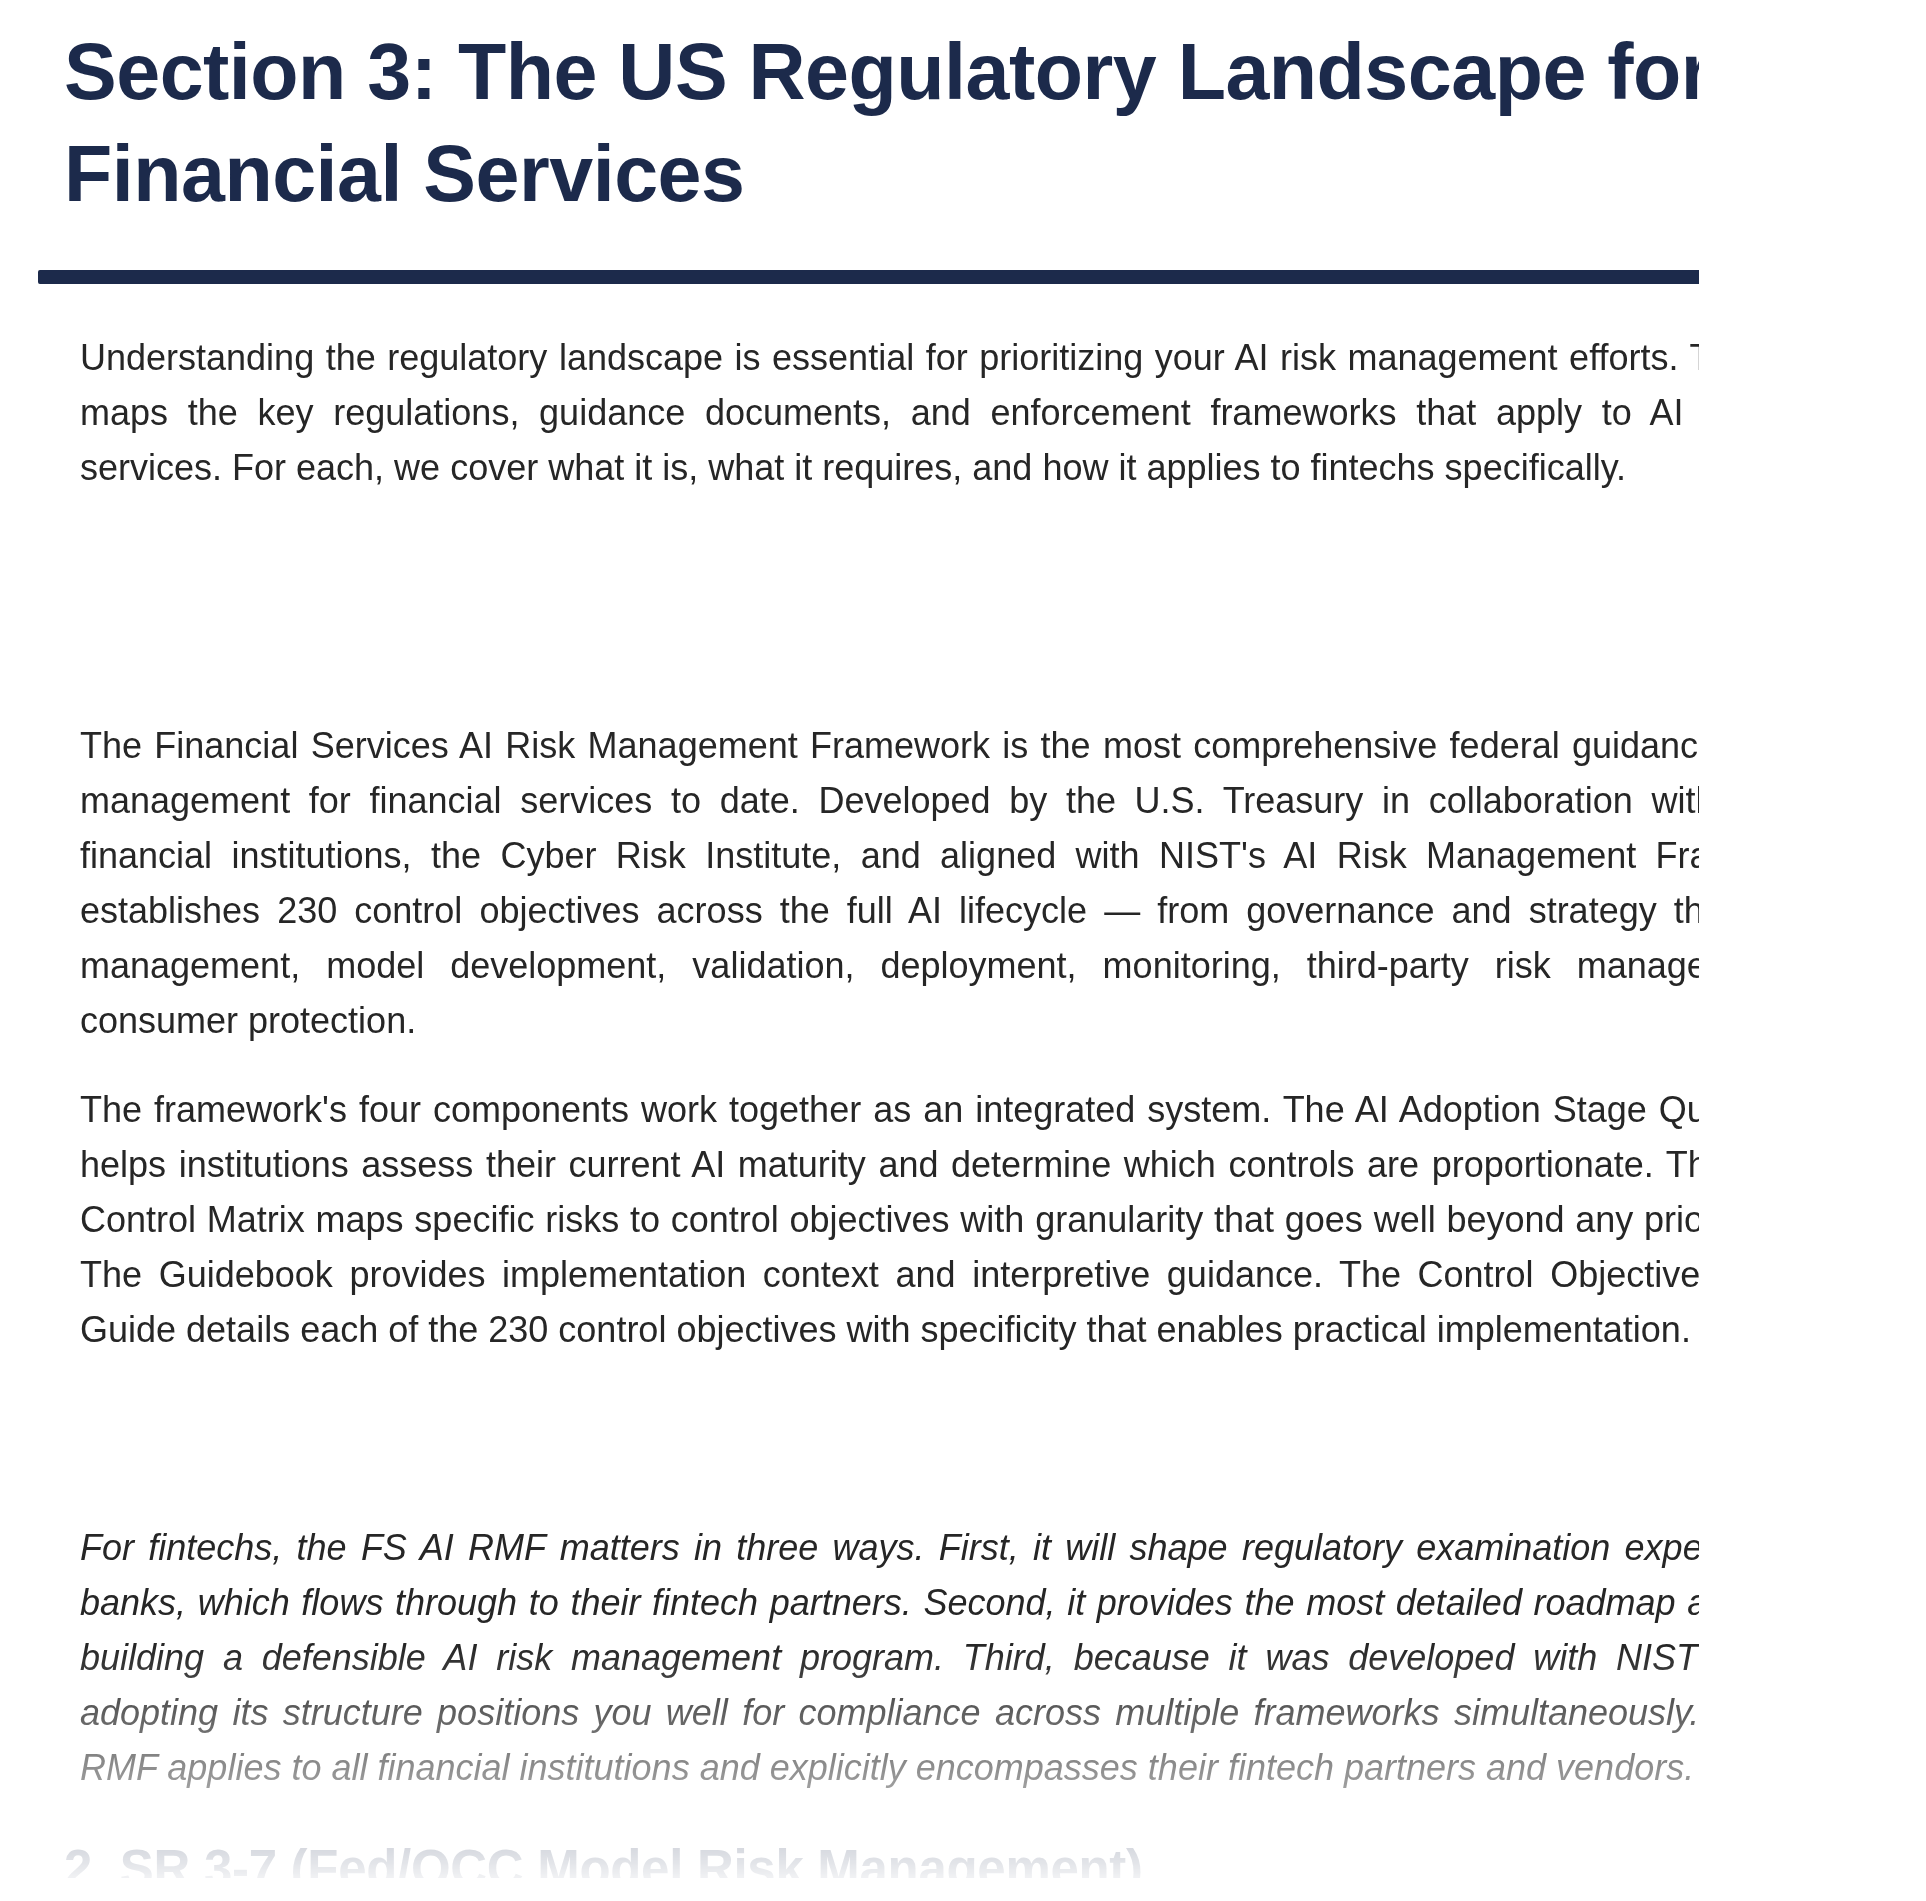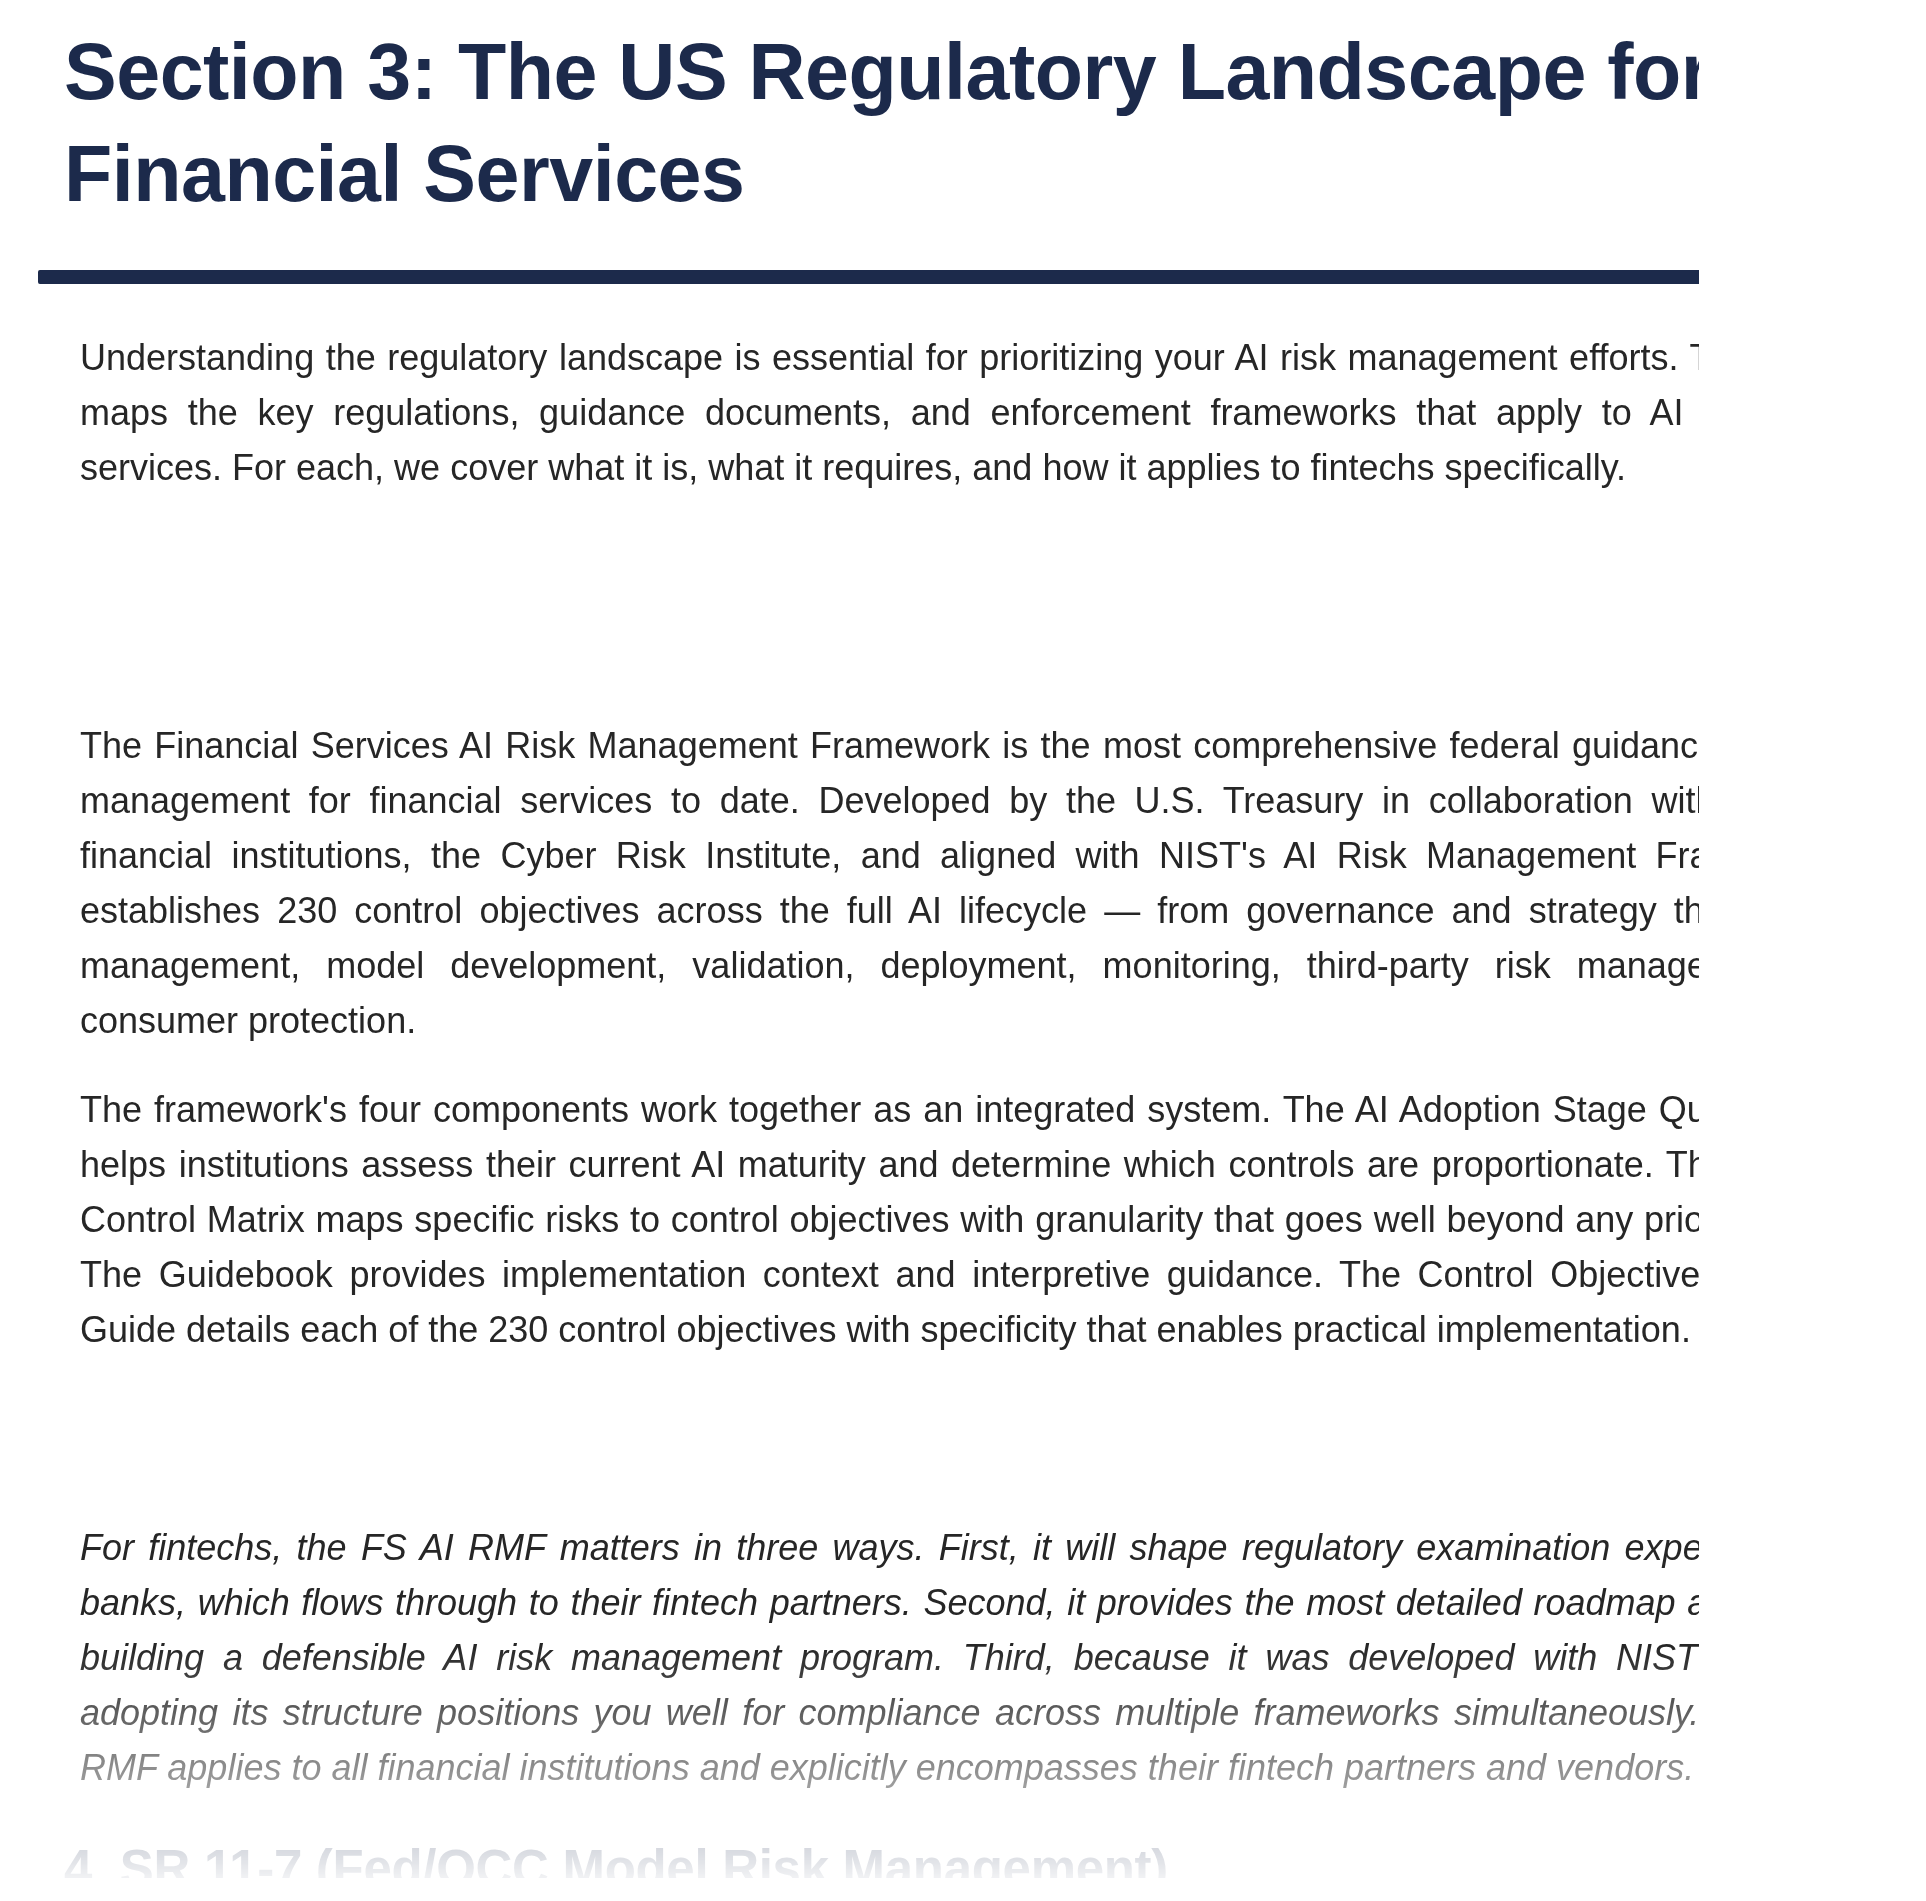--- a/index.html
+++ b/index.html
@@ -84,15 +84,15 @@
   <h1 class="title">Section 3: The US Regulatory Landscape for AI in Financial Services</h1>
   <div class="rule"></div>
 
   <p class="para" id="intro">Understanding the regulatory landscape is essential for prioritizing your AI risk management efforts. This section maps the key regulations, guidance documents, and enforcement frameworks that apply to AI in financial services. For each, we cover what it is, what it requires, and how it applies to fintechs specifically.</p>
 
 
   <p class="para" id="p1">The Financial Services AI Risk Management Framework is the most comprehensive federal guidance on AI risk management for financial services to date. Developed by the U.S. Treasury in collaboration with over 100 financial institutions, the Cyber Risk Institute, and aligned with NIST's AI Risk Management Framework, it establishes 230 control objectives across the full AI lifecycle — from governance and strategy through data management, model development, validation, deployment, monitoring, third-party risk management, and consumer protection.</p>
   <p class="para" id="p2">The framework's four components work together as an integrated system. The AI Adoption Stage Questionnaire helps institutions assess their current AI maturity and determine which controls are proportionate. The Risk and Control Matrix maps specific risks to control objectives with granularity that goes well beyond any prior guidance. The Guidebook provides implementation context and interpretive guidance. The Control Objective Reference Guide details each of the 230 control objectives with specificity that enables practical implementation.</p>
   <p class="para" id="p3">For fintechs, the FS AI RMF matters in three ways. First, it will shape regulatory examination expectations for banks, which flows through to their fintech partners. Second, it provides the most detailed roadmap available for building a defensible AI risk management program. Third, because it was developed with NIST alignment, adopting its structure positions you well for compliance across multiple frameworks simultaneously. The FS AI RMF applies to all financial institutions and explicitly encompasses their fintech partners and vendors.</p>
 
-  <h2 class="h2" id="h2-2">4. SR 11-7 (Fed/OCC Model Risk Management)</h2>
+  <h2 class="h2" id="h2-2">2. SR 3-7 (Fed/OCC Model Risk Management)</h2>
 </div>
 
 
 </body></html>

